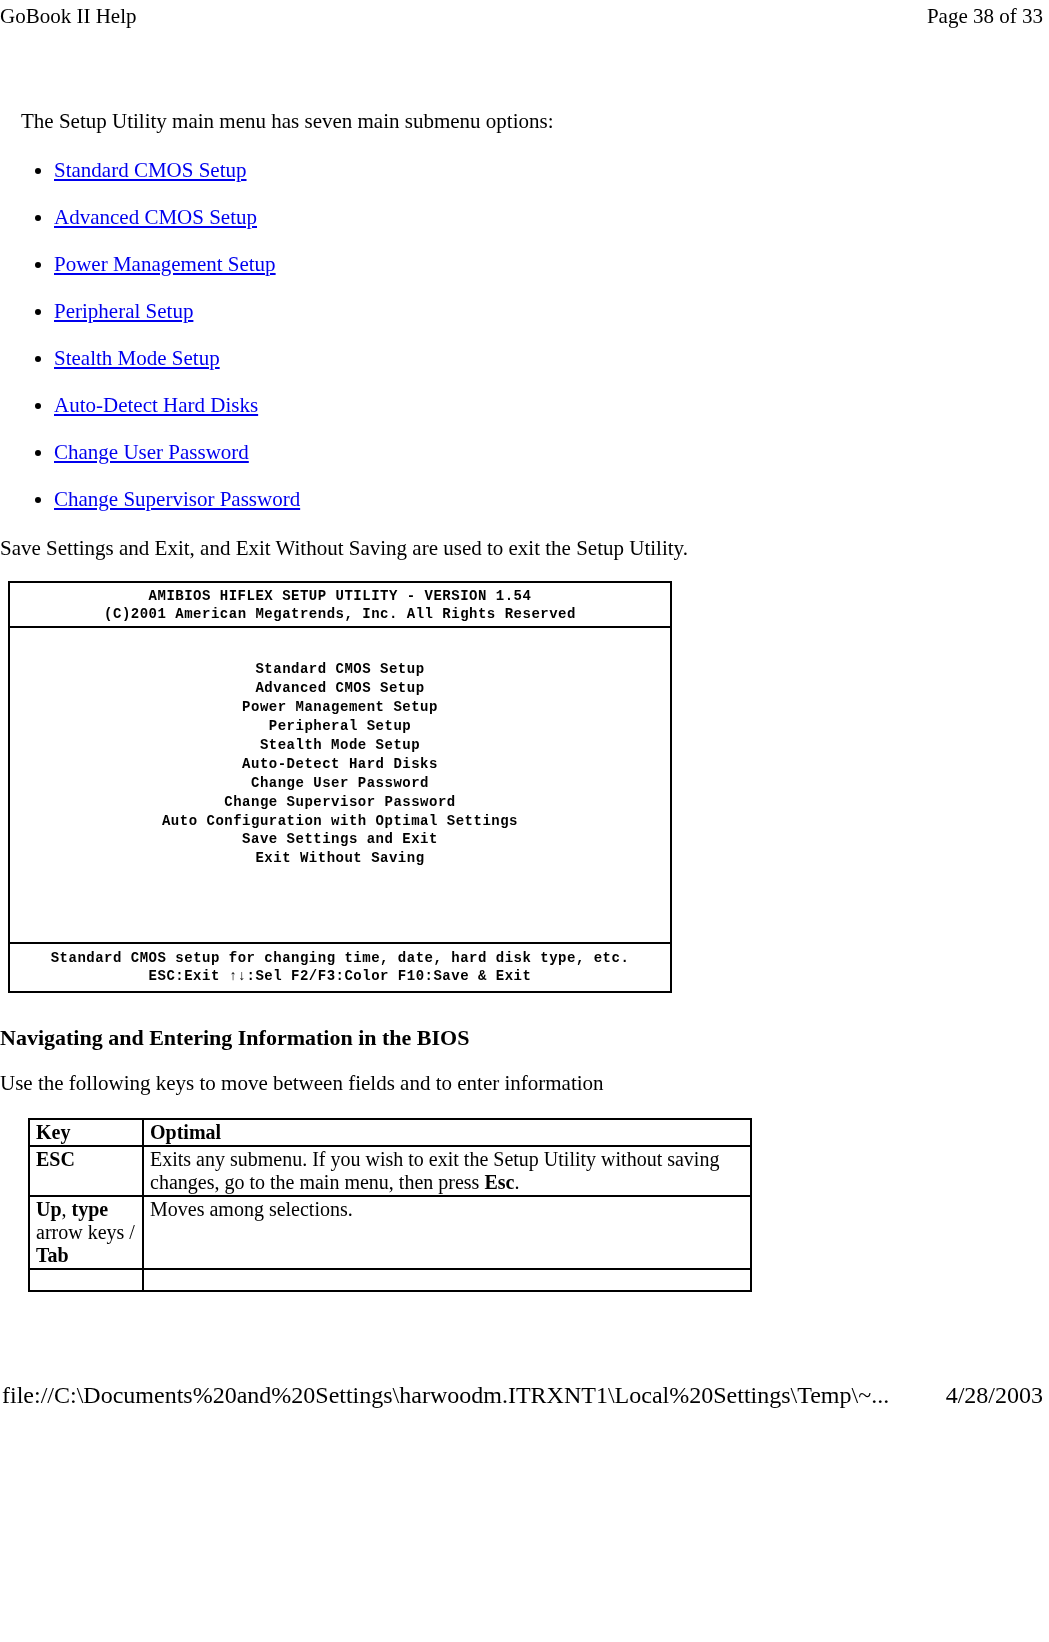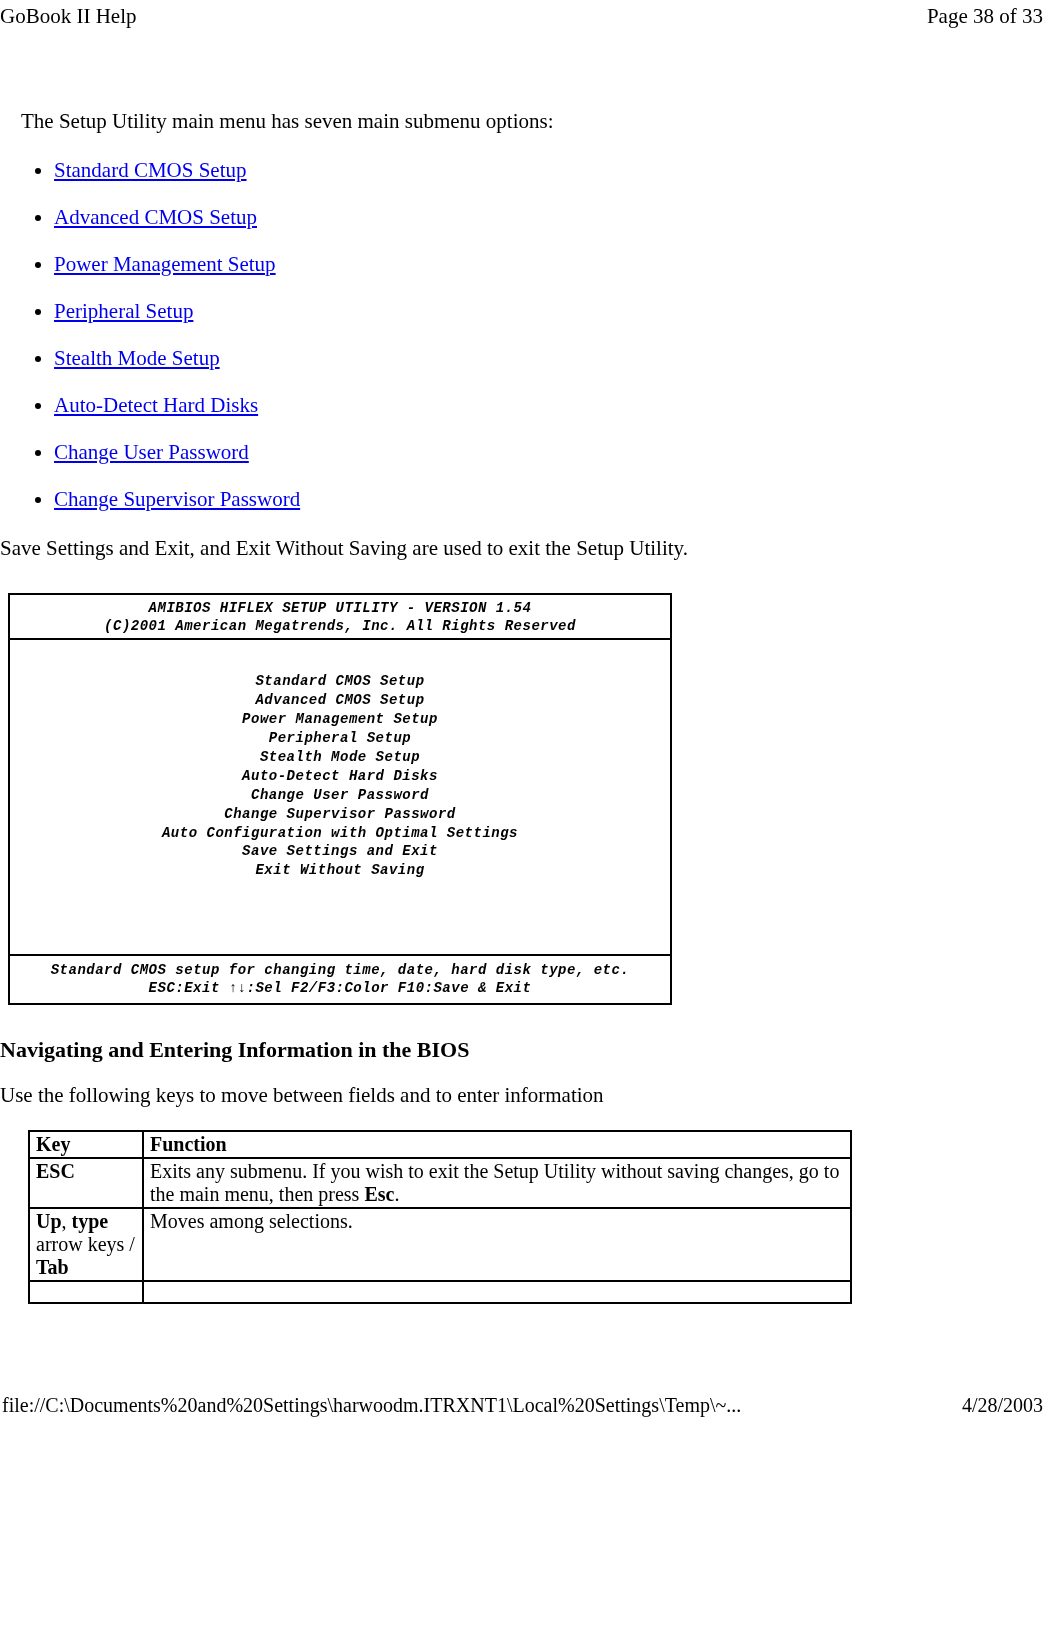--- a/index.html
+++ b/index.html
@@ -29,30 +29,29 @@
       padding: 0;
     }
     ul.submenu-list li {
       margin-bottom: 22px;
     }
     a.link {
       color: #0000EE;
       text-decoration: underline;
     }
     .exit-note {
-      margin: 22px 0 32px 0;
+      margin: 22px 0 20px 0;
     }
     .bios-box {
       border: 2px solid #000;
       width: 660px;
       margin: 10px 0 0 8px;
       font-family: "Courier New", Courier, monospace;
       font-size: 14px;
       letter-spacing: 0.5px;
-      font-style: italic;
     }
     .bios-header {
       border-bottom: 2px solid #000;
       padding: 4px 0 3px 0;
       text-align: center;
       font-weight: bold;
       line-height: 1.3;
     }
     .bios-menu {
       text-align: center;
@@ -72,21 +71,21 @@
       font-weight: bold;
       font-size: 22px;
       margin: 32px 0 20px 0;
     }
     .nav-intro {
       margin: 0 0 22px 0;
     }
     table.key-table {
       border-collapse: collapse;
       margin: 0 0 0 28px;
-      width: 824px;
+      width: 724px;
     }
     table.key-table th, table.key-table td {
       border: 2px solid #000;
       padding: 1px 6px;
       vertical-align: top;
       text-align: left;
       font-size: 20px;
     }
     table.key-table th {
       font-weight: bold;
@@ -94,21 +93,21 @@
     .key-cell {
       width: 100px;
     }
     .empty-row td {
       height: 18px;
     }
     .footer-bar {
       display: flex;
       justify-content: space-between;
       padding: 0 6px 4px 2px;
-      font-size: 20px;
+      font-size: 24px;
       margin-top: 90px;
       gap: 35px;
     }
     .bold { font-weight: bold; }
   </style>
 </head>
 <body>
 
 <div class="header-bar">
   <span>GoBook II Help</span>
@@ -156,21 +155,21 @@
   </div>
 
   <h3 class="section-heading">Navigating and Entering Information in the BIOS</h3>
 
   <p class="nav-intro">Use the following keys to move between fields and to enter information</p>
 
   <table class="key-table">
     <tbody>
         <tr>
       <th class="key-cell">Key</th>
-      <th>Function</th>
+      <th>Optimal</th>
     </tr>
     <tr>
       <td class="key-cell"><span class="bold">ESC</span></td>
       <td><span>Exits any submenu.  If you wish to exit the Setup Utility without saving changes, go to the main menu, then press </span><span class="bold">Esc</span><span>.</span></td>
     </tr>
     <tr>
       <td class="key-cell"><span class="bold">Up</span><span>, </span><span class="bold">type</span><span> arrow keys / </span><span class="bold">Tab</span></td>
       <td><span>Moves among selections.</span></td>
     </tr>
     <tr class="empty-row">

